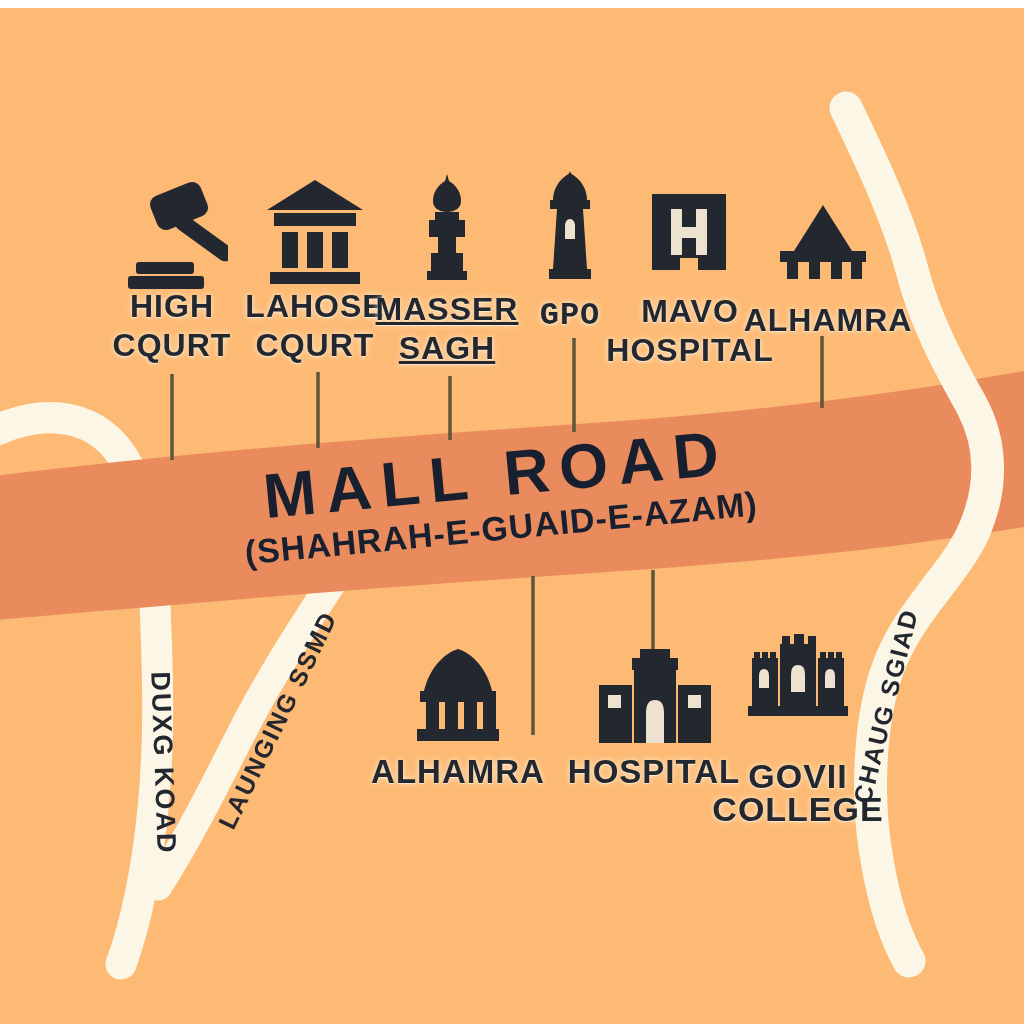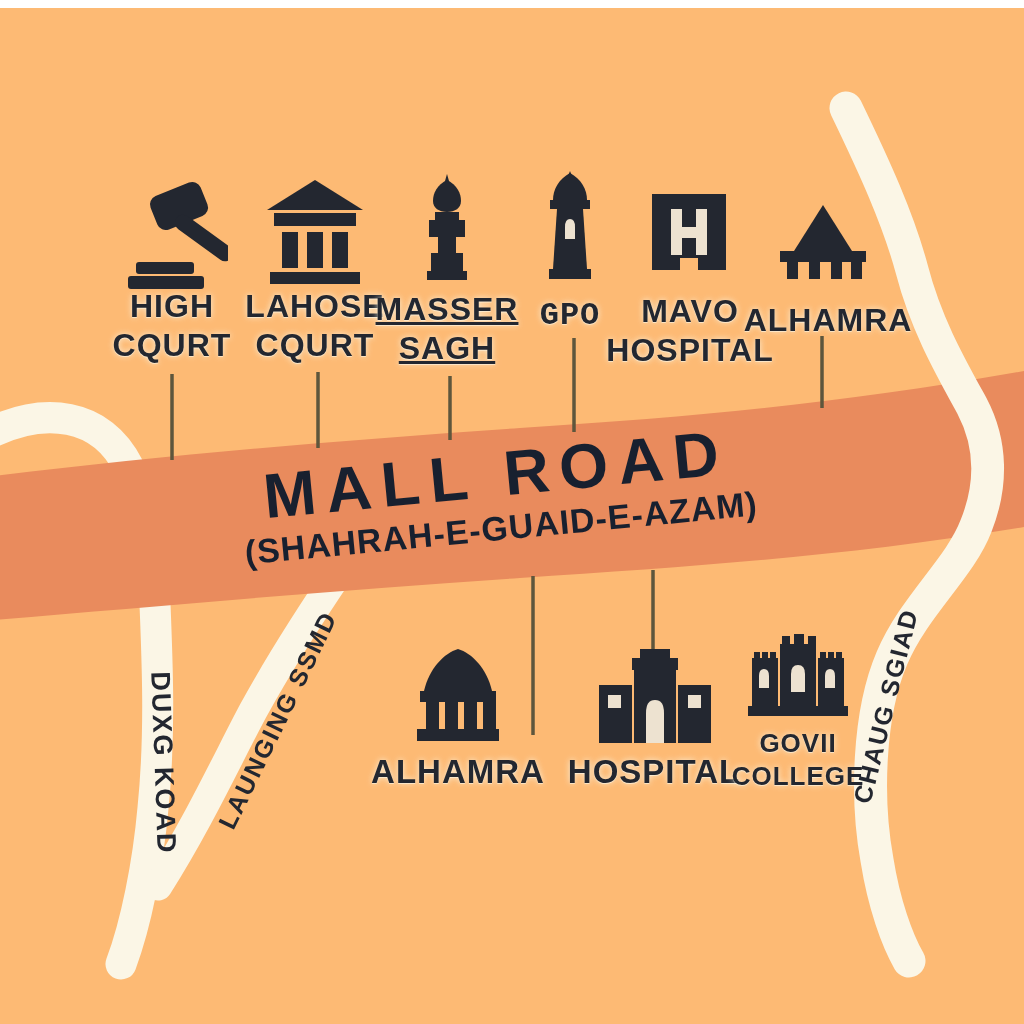--- a/index.html
+++ b/index.html
@@ -210,21 +210,21 @@
         <rect x="89" y="18" width="6" height="8"></rect>
         <rect x="5" y="24" width="26" height="48"></rect>
         <rect x="71" y="24" width="26" height="48"></rect>
         <rect x="1" y="72" width="100" height="10"></rect>
       </g>
       <path class="knock" d="M44,58 v-18 q0,-9 7,-9 q7,0 7,9 v18 z"></path>
       <path class="knock" d="M12,54 v-12 q0,-7 5,-7 q5,0 5,7 v12 z"></path>
       <path class="knock" d="M78,54 v-12 q0,-7 5,-7 q5,0 5,7 v12 z"></path>
     </svg>
   </div>
-  <div class="lm-label south" style="left:688px; top:719px; font-size:26px; line-height:33px;">
+  <div class="lm-label south" style="left:688px; top:752px; font-size:34px; line-height:33px;">
     <div>GOVII</div>
     <div>COLLEGE</div>
   </div>
 
   <div class="side-road-label" style="left:163px; top:755px; font-size:27px; transform:translate(-50%,-50%) rotate(88deg);">DUXG KOAD</div>
   <div class="side-road-label" style="left:278px; top:712px; transform:translate(-50%,-50%) rotate(-64deg);">LAUNGING SSMD</div>
   <div class="side-road-label" style="left:886px; top:698px; transform:translate(-50%,-50%) rotate(-76deg);">CHAUG SGIAD</div>
 
 </div>
 

